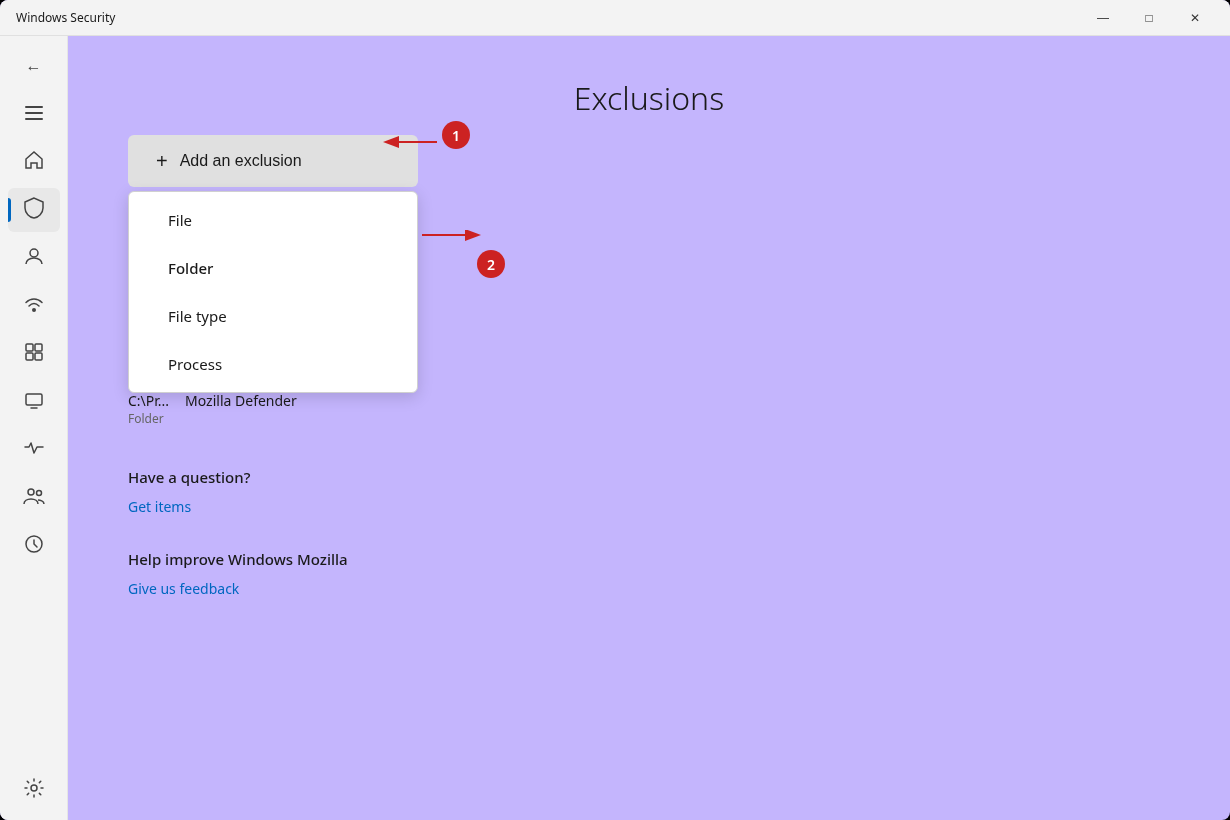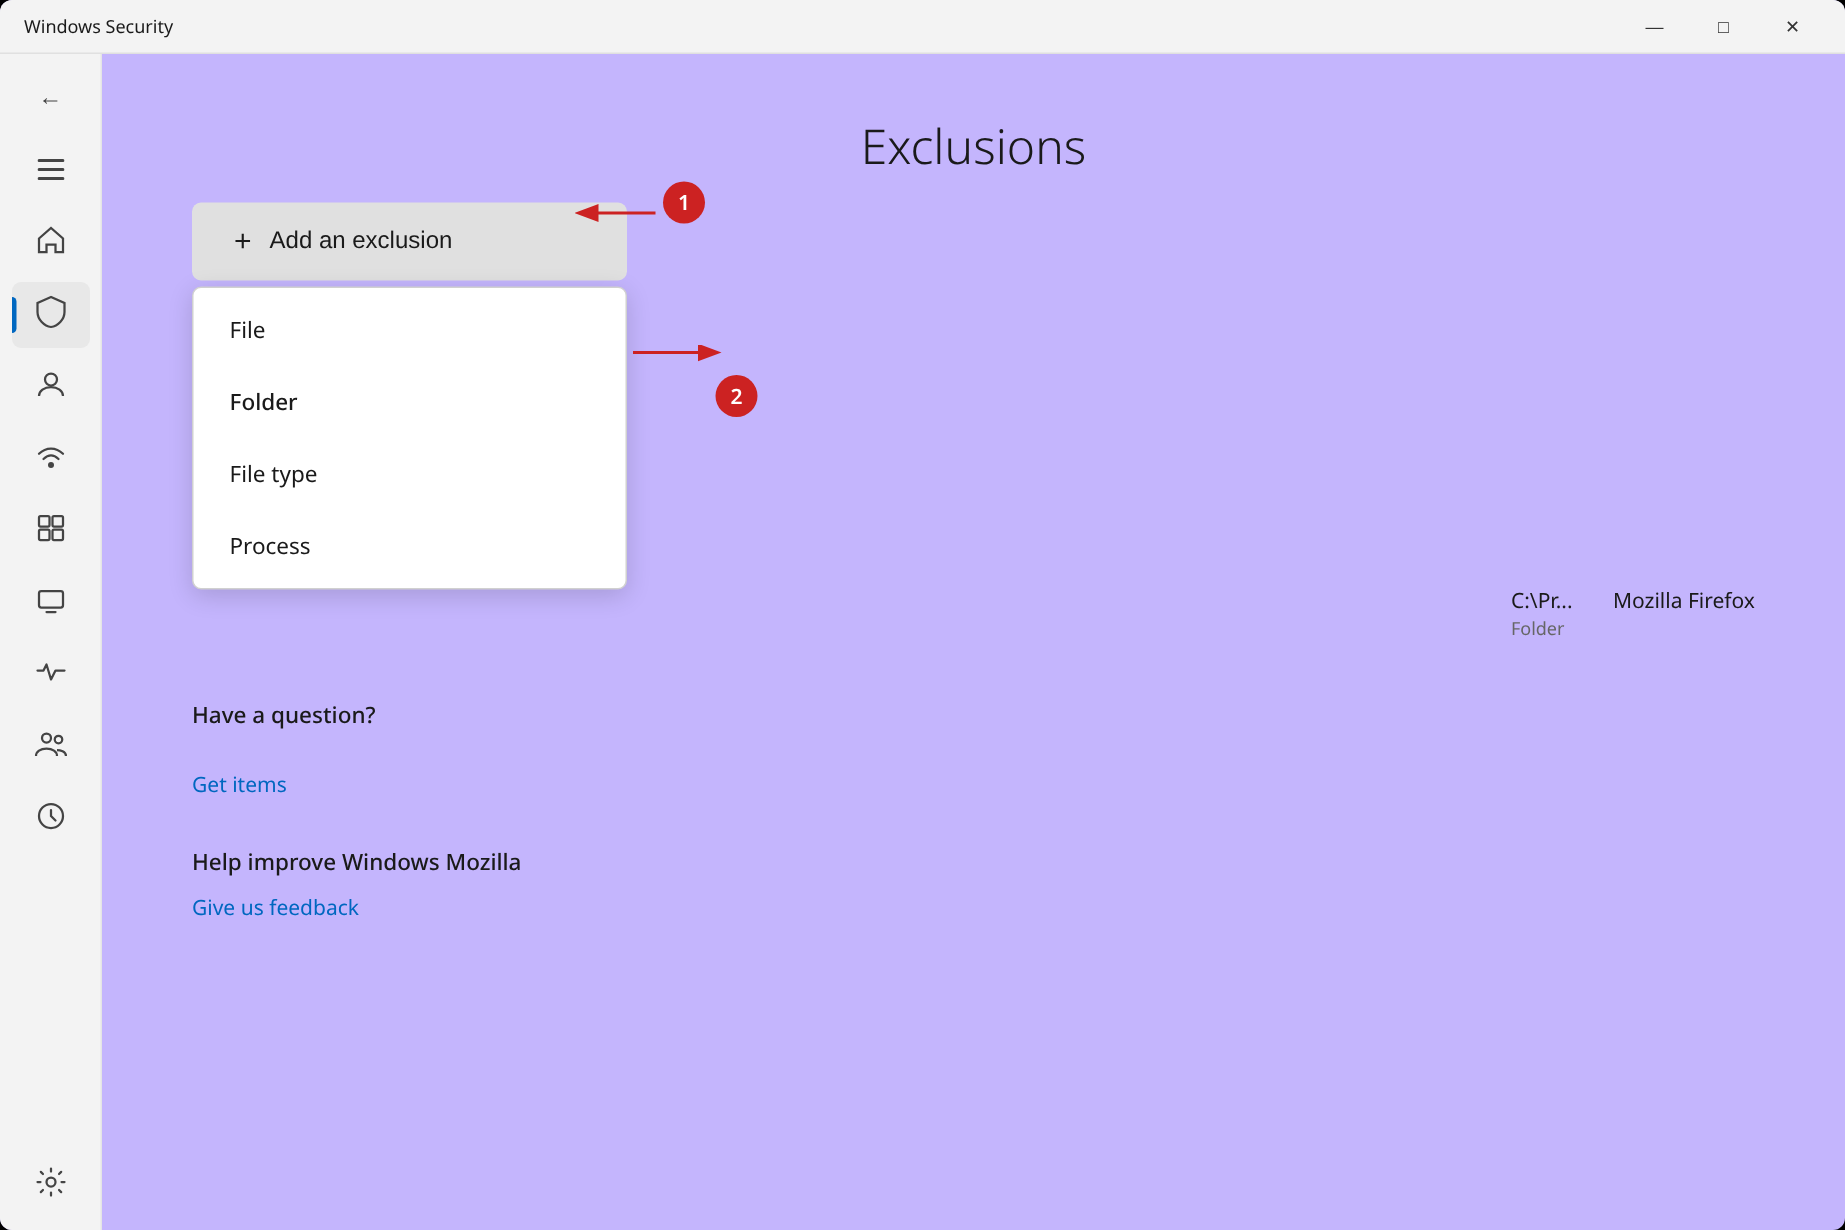--- a/index.html
+++ b/index.html
@@ -150,63 +150,62 @@
       position: absolute;
       top: 100%;
       left: 0;
       margin-top: 4px;
       background: #fff;
       border: 1px solid #d0d0d0;
       border-radius: 6px;
       box-shadow: 0 4px 16px rgba(0,0,0,0.15);
       min-width: 160px;
       z-index: 100;
-      padding: 4px 0;
+      padding: 4px 15px;
     }
     .dropdown-item {
       padding: 14px 24px;
       font-size: 15px;
       color: #1a1a1a;
       cursor: pointer;
       background: none;
       border: none;
       width: 100%;
       text-align: left;
       font-family: inherit;
     }
     .exclusion-list-area {
       margin-top: 24px;
       margin-bottom: 40px;
     }
     .exclusion-item {
       display: flex;
-      gap: 27px;
+      gap: 16px;
       margin-bottom: 4px;
-      justify-content: flex-end;
     }
     .exclusion-path {
       font-size: 14px;
       color: #1a1a1a;
     }
     .exclusion-type {
       font-size: 12px;
       color: #666;
     }
     .exclusion-name {
       font-size: 14px;
       color: #1a1a1a;
     }
     .help-section {
       margin-bottom: 32px;
     }
     .help-title {
       font-size: 15px;
       font-weight: 500;
       color: #1a1a1a;
-      margin-bottom: 24px;
+      margin-bottom: 8px;
     }
     .help-link {
       font-size: 14px;
       color: #0067c0;
       cursor: pointer;
       text-decoration: none;
     }
     .improve-section {
       margin-top: 32px;
     }
@@ -415,21 +414,21 @@
         </div>
       </div>
 
       
       <div class="exclusion-list-area" style="margin-top: 180px;">
         <div class="exclusion-item">
           <div>
             <div class="exclusion-path">C:\Pr...</div>
             <div class="exclusion-type">Folder</div>
           </div>
-          <div class="exclusion-name">Mozilla Firefox</div>
+          <div class="exclusion-name">Mozilla Defender</div>
         </div>
       </div>
 
       
       <div class="help-section">
         <div class="help-title">Have a question?</div>
         <a class="help-link">Get items</a>
       </div>
 
       

